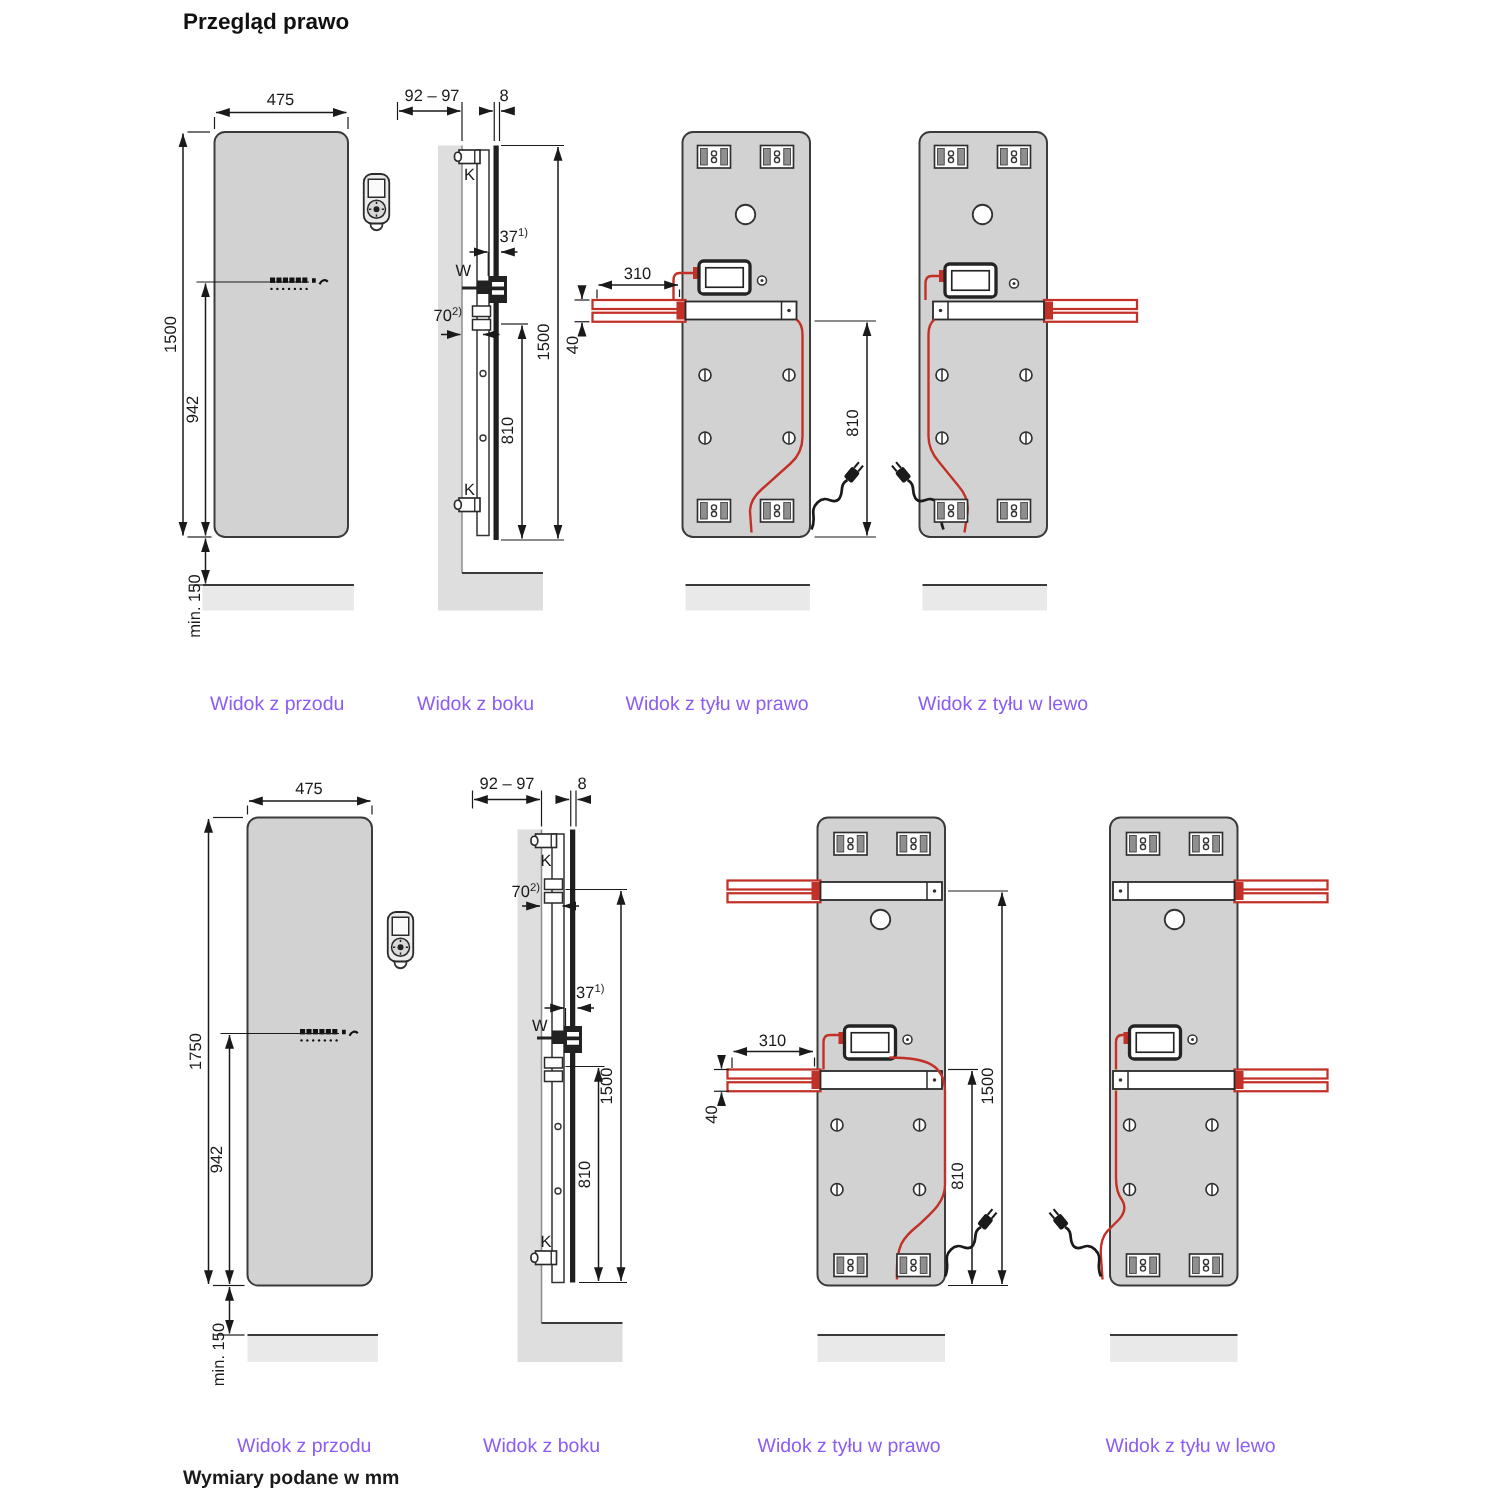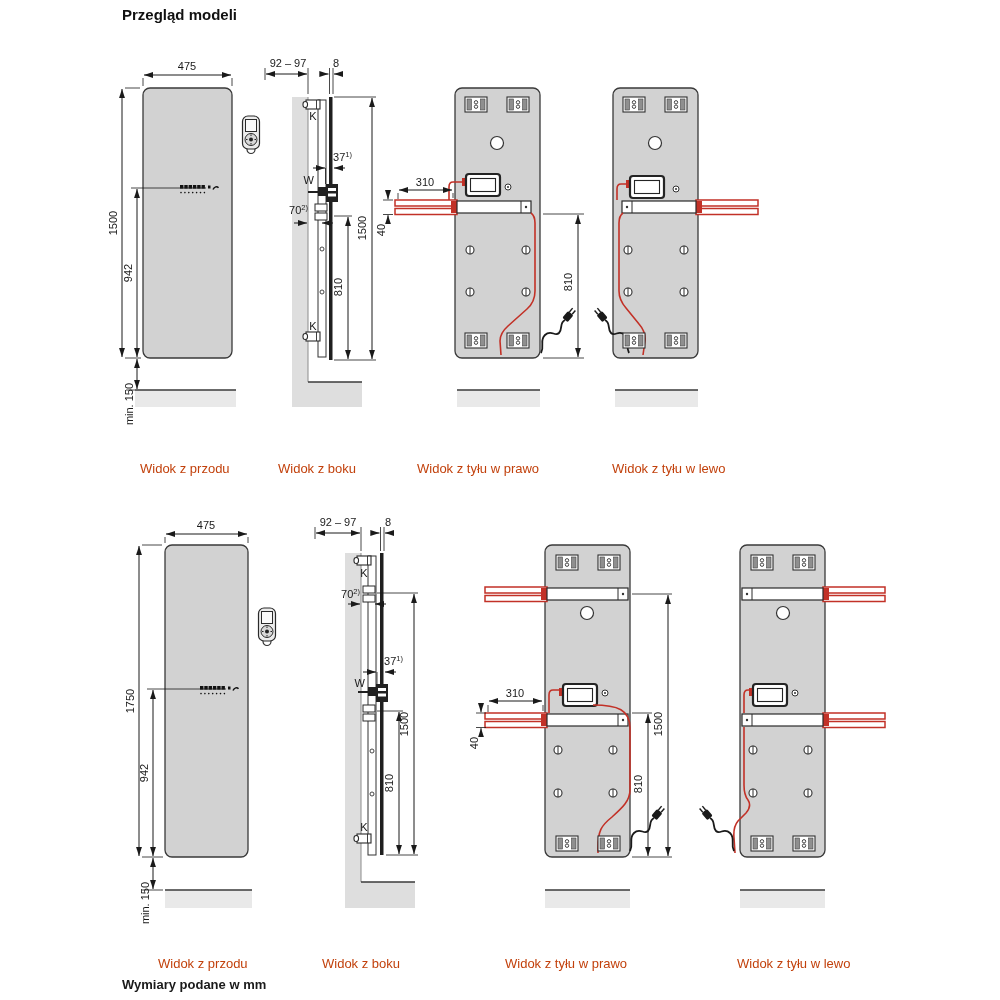--- a/index.html
+++ b/index.html
@@ -1,37 +1,37 @@
 <!DOCTYPE html>
 <html><head>
 <meta charset="utf-8">
 <style>
   html,body{margin:0;padding:0;background:#fff;}
   .stage{position:relative;width:1000px;height:1000px;background:#fff;overflow:hidden;
          font-family:"Liberation Sans",sans-serif;}
   .title{position:absolute;left:122px;top:6px;font-size:15px;font-weight:700;color:#111;}
   .footer{position:absolute;left:122px;top:977px;font-size:13px;font-weight:700;color:#1a1a1a;text-align:right;}
-  .cap{position:absolute;font-size:13px;color:#c2410c;white-space:nowrap;}
+  .cap{position:absolute;font-size:13px;color:#8b5cf6;white-space:nowrap;}
   svg{position:absolute;left:0;top:0;}
   .d{stroke:#1a1a1a;stroke-width:1;fill:none;}
   .e{stroke:#1a1a1a;stroke-width:.8;fill:none;}
   .t{font-family:"Liberation Sans",sans-serif;font-size:11px;fill:#1a1a1a;}
   .sup{font-size:7.5px;}
   .panel{fill:#d2d2d2;stroke:#3a3a3a;stroke-width:1.3;}
   .wall{fill:#dedede;}
   .floor{fill:#e9e9e9;}
   .fline{stroke:#3a3a3a;stroke-width:1.4;}
   .cable{stroke:#c23127;stroke-width:1.6;fill:none;}
 </style>
 </head>
 <body>
 
 <div class="stage">
 
-<div class="title">Przegląd modeli</div>
+<div class="title">Przegląd prawo</div>
 
 <svg width="1000" height="1000" viewBox="0 0 1000 1000">
 <defs>
   <marker id="ar" viewBox="0 0 10 8" refX="9.2" refY="4" markerWidth="10" markerHeight="8" orient="auto-start-reverse" markerUnits="userSpaceOnUse">
     <path d="M0,1 L9.2,4 L0,7 Z" fill="#1a1a1a"></path>
   </marker>
 
   <g id="plate">
     <rect x="0" y="0" width="22" height="15" fill="#fff" stroke="#2f2f2f" stroke-width="1.1"></rect>
     <rect x="2" y="2" width="4.5" height="11" fill="#8f8f8f" stroke="#444" stroke-width="0.6"></rect>

